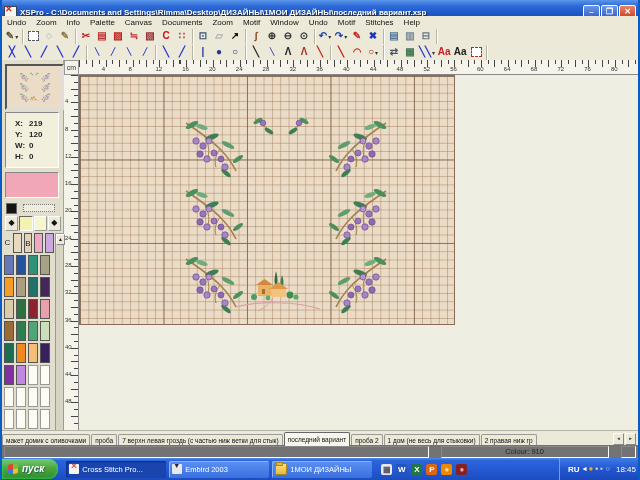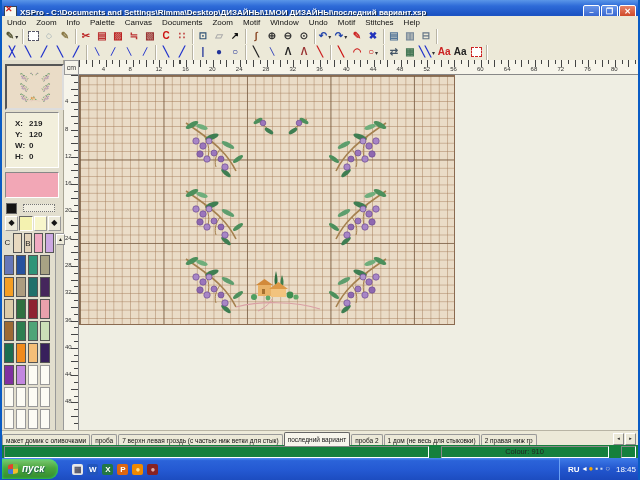--- a/index.html
+++ b/index.html
@@ -94,21 +94,21 @@
   .tabbar{position:absolute;left:0;top:430px;width:100%;height:15px;background:#ECE9D8;
     border-top:1px solid #B8B4A4;display:flex;align-items:flex-end;}
   .tabs{display:flex;gap:1px;overflow:hidden;flex:1;align-items:flex-end;}
   .tab{font-size:6.5px;color:#111;background:#ECE9D8;border:1px solid #999;border-bottom:none;
     border-radius:2px 2px 0 0;padding:1px 3px;white-space:nowrap;height:9px;line-height:9px;}
   .tab.active{background:#F7F5EC;border-color:#666;height:11px;line-height:11px;position:relative;z-index:2;}
   .tab-arrows{display:flex;gap:1px;margin:0 2px 1px 2px;}
   .mini-btn{width:9px;height:10px;background:#ECE9D8;border:1px solid #888;border-top-color:#fff;border-left-color:#fff;
     font-size:5px;line-height:9px;text-align:center;color:#222;}
   
-  .statusbar{position:absolute;left:0;top:445px;width:100%;height:13px;background:#15803d;display:flex;gap:12px;
+  .statusbar{position:absolute;left:0;top:445px;width:100%;height:13px;background:#737373;display:flex;gap:12px;
     padding:1px 2px;box-sizing:border-box;}
   .spanel{border:1px solid #888;border-right-color:#fff;border-bottom-color:#fff;height:10px;
     font-size:7.5px;color:#222;text-align:center;line-height:10px;}
   .spanel.p1{width:438px;} .spanel.p2{width:172px;} .spanel.p3{width:14px;}
   
   .taskbar{position:absolute;left:0;top:458px;width:640px;height:22px;
     background:linear-gradient(180deg,#4E8DF0 0%,#2B63D9 12%,#2459D2 55%,#1C4CC0 100%);
     display:flex;align-items:center;margin-left:-2px;padding-left:2px;}
   .startbtn{height:20px;padding:0 14px 0 6px;margin:1px 8px 1px 0;border-radius:0 9px 9px 0;
     background:linear-gradient(180deg,#7FC873 0%,#4AA73E 45%,#348A2C 100%);
@@ -583,20 +583,34 @@
   <div class="taskbar">
     <div class="startbtn">
       <span class="xp-flag">
           <i></i>
           <i></i>
           <i></i>
           <i></i>
         </span>
       <span>пуск</span>
     </div>
+    <div id="tasks" style="display:flex;">
+        <div class="task active">
+          <span class="ticon icon-cross-stitch"></span>
+          <span>Cross Stitch Pro...</span>
+        </div>
+        <div class="task">
+          <span class="ticon icon-embird"></span>
+          <span>Embird 2003</span>
+        </div>
+        <div class="task">
+          <span class="ticon icon-folder"></span>
+          <span>1МОИ ДИЗАЙНЫ</span>
+        </div>
+      </div>
     <div class="quick" id="quick">
         <span class="qi" style="color: rgb(85, 85, 102); background: rgb(232, 232, 232);">▦</span>
         <span class="qi" style="color: rgb(255, 255, 255); background: rgb(34, 85, 187);">W</span>
         <span class="qi" style="color: rgb(255, 255, 255); background: rgb(34, 119, 68);">X</span>
         <span class="qi" style="color: rgb(255, 255, 255); background: rgb(221, 102, 17);">P</span>
         <span class="qi" style="color: rgb(255, 221, 136); background: rgb(238, 136, 0);">●</span>
         <span class="qi" style="color: rgb(221, 170, 170); background: rgb(136, 34, 34);">●</span>
       </div>
     <div class="tray">
       <span class="lang">RU</span>

